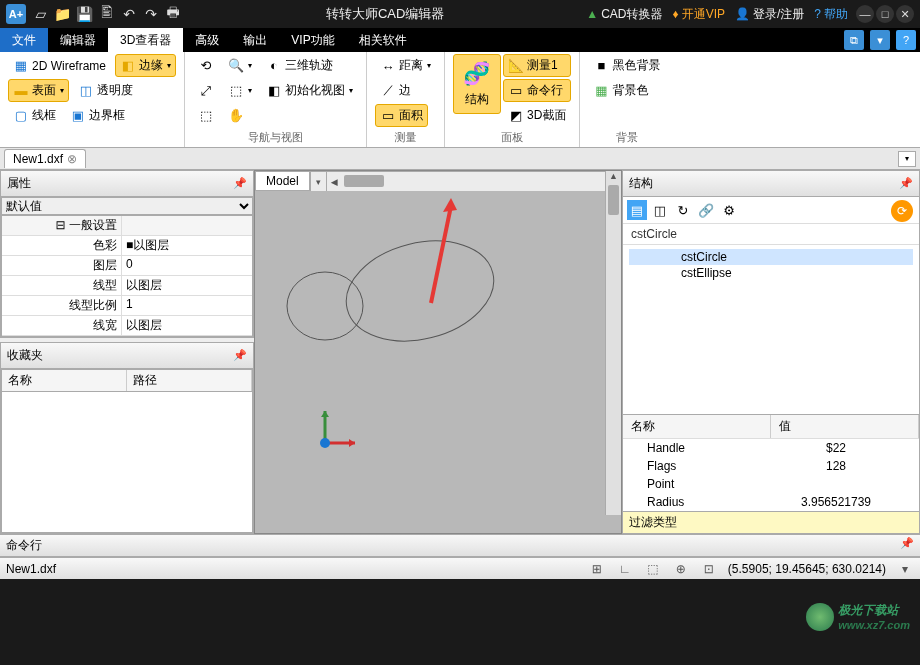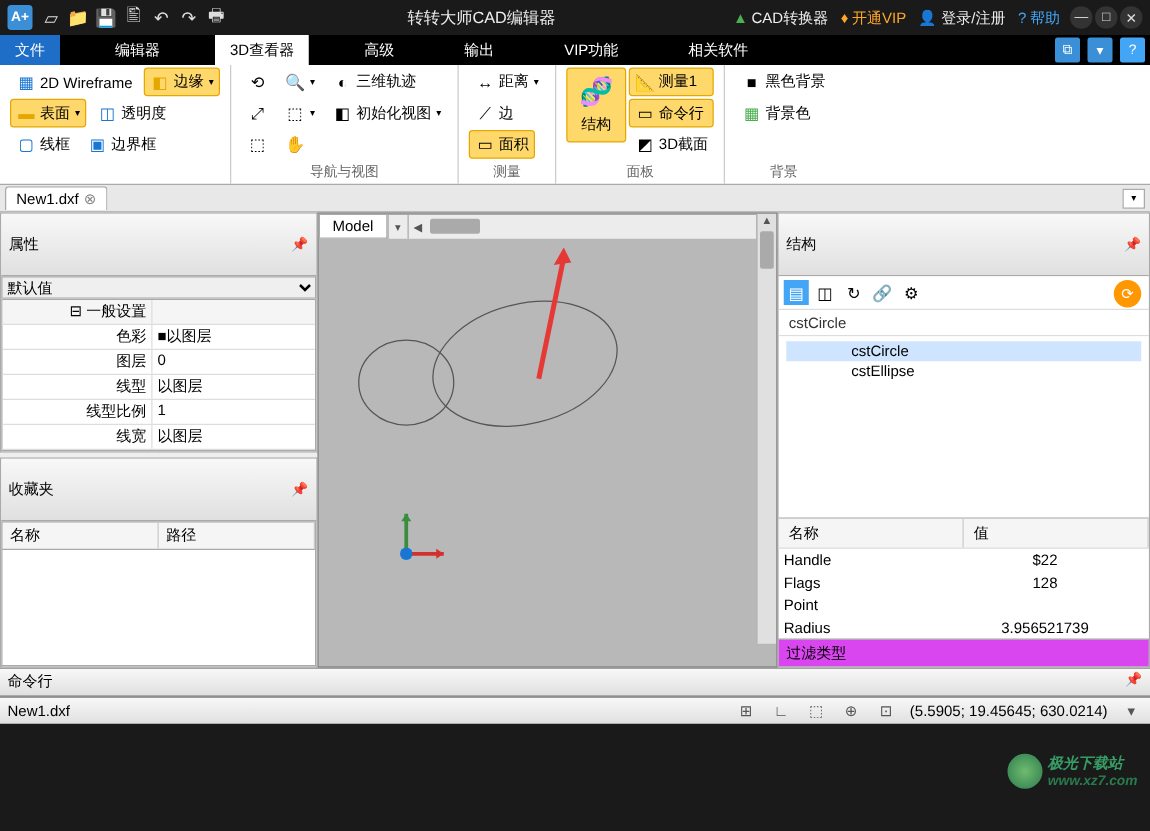--- a/index.html
+++ b/index.html
@@ -11,21 +11,21 @@
 .titlebar .tb-btn { width: 22px; height: 22px; display: flex; align-items: center; justify-content: center; color: #ddd; cursor: pointer; font-size: 14px; }
 .titlebar .title { flex: 1; text-align: center; color: #eee; font-size: 13px; }
 .titlebar .right-items { display: flex; align-items: center; gap: 10px; margin-left: auto; }
 .titlebar .link { color: #eee; font-size: 12px; display: flex; align-items: center; gap: 3px; cursor: pointer; }
 .titlebar .link.vip { color: #ffa726; }
 .titlebar .link.help { color: #42a5f5; }
 .win-controls { display: flex; gap: 2px; margin-left: 8px; }
 .win-btn { width: 18px; height: 18px; border-radius: 50%; display: flex; align-items: center; justify-content: center; cursor: pointer; background: #333; color: #ddd; font-size: 11px; }
 
 
-.menubar { background: #000; height: 24px; display: flex; align-items: stretch; gap: 32px; }
+.menubar { background: #000; height: 24px; display: flex; align-items: stretch; }
 .menu-tab { padding: 0 12px; display: flex; align-items: center; color: #fff; cursor: pointer; font-size: 12px; }
 .menu-tab.file { background: #1e6ec8; }
 .menu-tab.active { background: #fff; color: #000; }
 .menubar .spacer { flex: 1; }
 .menubar .right-icons { display: flex; align-items: center; gap: 6px; padding-right: 4px; }
 .menubar .ricon { width: 20px; height: 20px; background: #3b8fd6; border-radius: 2px; cursor: pointer; display:flex;align-items:center;justify-content:center;color:#fff;font-size:11px; }
 
 
 .ribbon { background: #fff; height: 96px; display: flex; border-bottom: 1px solid #aaa; }
 .ribbon-group { border-right: 1px solid #ccc; padding: 2px 8px 0 8px; display: flex; flex-direction: column; }
@@ -42,21 +42,21 @@
 
 .doctabs { background: #e8e8e8; height: 22px; display: flex; align-items: center; border-bottom: 1px solid #aaa; padding: 0 4px; }
 .doctab { background: #fff; border: 1px solid #aaa; border-bottom: none; padding: 2px 8px; border-radius: 3px 3px 0 0; display: flex; align-items: center; gap: 4px; }
 .doctab .x { color: #888; cursor: pointer; }
 .doctabs .flex { flex: 1; }
 .doctabs .dd { width: 18px; height: 16px; border: 1px solid #aaa; background: #fff; cursor: pointer; display:flex;align-items:center;justify-content:center;font-size:8px; }
 
 
 .main { display: flex; height: 364px; background: #eee; }
 .panel { background: #f0f0f0; border: 1px solid #aaa; display: flex; flex-direction: column; }
-.panel-hdr { background: linear-gradient(#f8f8f8,#e0e0e0); border-bottom: 1px solid #aaa; padding: 16px 6px; display: flex; align-items: center; font-size: 12px; }
+.panel-hdr { background: linear-gradient(#f8f8f8,#e0e0e0); border-bottom: 1px solid #aaa; padding: 4px 6px; display: flex; align-items: center; font-size: 12px; }
 .panel-hdr .flex { flex: 1; }
 .pin { cursor: pointer; font-size: 11px; }
 
 
 .left-col { width: 254px; display: flex; flex-direction: column; }
 .props { flex: 0 0 auto; }
 .props select { width: 100%; border: 1px solid #aaa; font-size: 12px; }
 .prop-table { border: 1px solid #aaa; background: #fff; max-height: 150px; overflow: auto; font-size: 12px; }
 .prop-row { display: flex; border-bottom: 1px solid #ddd; }
 .prop-row .k { width: 120px; padding: 1px 4px 1px 20px; border-right: 1px solid #ddd; text-align: right; }
@@ -90,23 +90,23 @@
 .crumb { background: #fff; padding: 3px 8px; border-bottom: 1px solid #ddd; color: #333; }
 .tree { flex: 1; background: #fff; padding: 4px 6px; overflow: auto; }
 .tree .node { padding: 1px 0 1px 16px; cursor: pointer; }
 .tree .node.l2 { padding-left: 52px; }
 .tree .node.sel { background: #cfe5ff; }
 .tree .exp { display:inline-block; width:12px; }
 .detail { border-top: 1px solid #aaa; background: #fff; }
 .detail .dcols { display: flex; background: #f5f5f5; border-bottom: 1px solid #ddd; }
 .detail .dcols div { flex: 1; padding: 3px 8px; border-right: 1px solid #ccc; }
 .detail .drow { display: flex; }
-.detail .drow .k { width: 130px; padding: 2px 4px; }
+.detail .drow .k { width: 130px; padding: 2px 24px; }
 .detail .drow .v { flex: 1; padding: 2px 8px; text-align: center; }
-.filter { border-top: 1px solid #aaa; padding: 2px 6px; background: #d946ef; }
+.filter { border-top: 1px solid #aaa; padding: 2px 6px; background: #fef9c3; }
 
 
 .cmd-panel { border-top: 1px solid #aaa; background: #fff; }
 .cmd-panel .hdr { background: linear-gradient(#f8f8f8,#e0e0e0); padding: 2px 6px; border-bottom:1px solid #aaa; display:flex; }
 .cmd-body { height: 34px; padding: 2px 6px; font-size: 12px; overflow:hidden; }
 .cmd-input-row { display: flex; border-top: 1px solid #aaa; }
 .cmd-input-row .lbl { padding: 2px 6px; background: #eee; border-right: 1px solid #aaa; }
 .cmd-input-row input { flex: 1; border: none; padding: 2px 4px; outline: none; }
 
 

